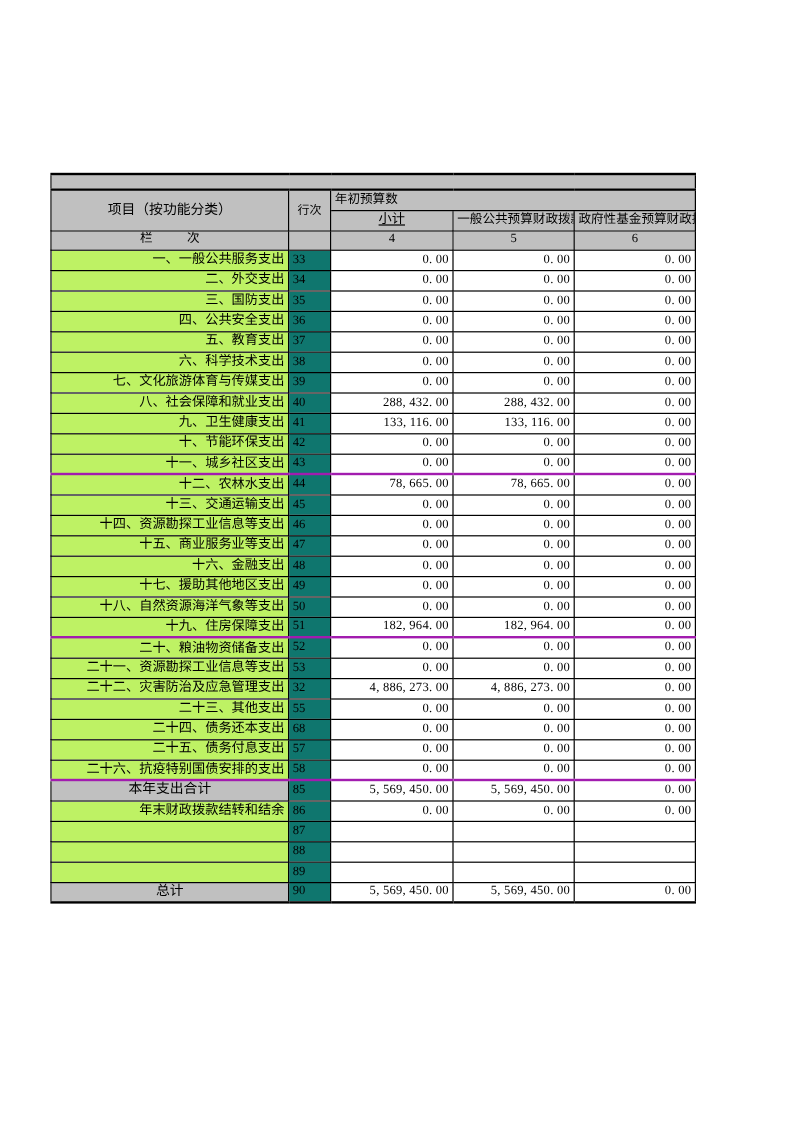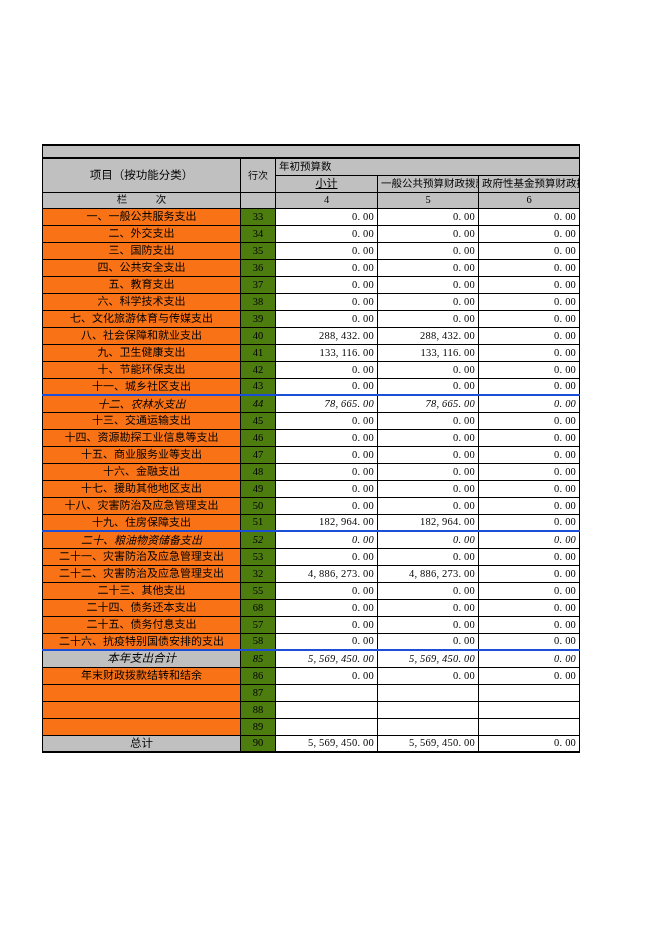--- a/index.html
+++ b/index.html
@@ -99,48 +99,47 @@
   td.colnum-label {
     text-align: center;
     letter-spacing: 9px;
     text-indent: 9px;
     font-size: 11px;
     margin-top: 36px;
   }
 
   
   td.item {
-    background: #f97316;
-    text-align: center;
+    background: #bef264;
+    text-align: right;
     font-size: 11px;
     padding-left: 5px;
     margin-top: 26px;
   }
   td.item-center {
     background: #c0c0c0;
     text-align: center;
     font-weight: bold;
     font-size: 11.5px;
     margin-top: 28px;
   }
   td.line {
-    background: #4d7c0f;
-    text-align: center;
+    background: #0f766e;
     font-size: 10.5px;
   }
   td.num {
     background: #ffffff;
     text-align: right;
     font-size: 10.5px;
     padding-right: 4px;
     letter-spacing: 0.2px;
   }
 
   
-  tr.thick-top td { border-top: 2px solid #1d4ed8; font-style: italic; }
+  tr.thick-top td { border-top: 2px solid #a21caf; }
   tr.thick-bottom td { border-bottom: 2px solid #000000; }
   tr.hdr-top td { border-top: 2px solid #000000; }
 </style>
 </head>
 <body>
 
 <div class="sheet">
   <table class="budget">
     <colgroup>
       <col class="c-item">
@@ -288,42 +287,42 @@
           <td class="num">0. 00</td>
         </tr>
         <tr>
           <td class="item">十七、援助其他地区支出</td>
           <td class="line">49</td>
           <td class="num">0. 00</td>
           <td class="num">0. 00</td>
           <td class="num">0. 00</td>
         </tr>
         <tr>
-          <td class="item">十八、灾害防治及应急管理支出</td>
+          <td class="item">十八、自然资源海洋气象等支出</td>
           <td class="line">50</td>
           <td class="num">0. 00</td>
           <td class="num">0. 00</td>
           <td class="num">0. 00</td>
         </tr>
         <tr>
           <td class="item">十九、住房保障支出</td>
           <td class="line">51</td>
           <td class="num">182, 964. 00</td>
           <td class="num">182, 964. 00</td>
           <td class="num">0. 00</td>
         </tr>
         <tr class="thick-top">
           <td class="item">二十、粮油物资储备支出</td>
           <td class="line">52</td>
           <td class="num">0. 00</td>
           <td class="num">0. 00</td>
           <td class="num">0. 00</td>
         </tr>
         <tr>
-          <td class="item">二十一、灾害防治及应急管理支出</td>
+          <td class="item">二十一、资源勘探工业信息等支出</td>
           <td class="line">53</td>
           <td class="num">0. 00</td>
           <td class="num">0. 00</td>
           <td class="num">0. 00</td>
         </tr>
         <tr>
           <td class="item">二十二、灾害防治及应急管理支出</td>
           <td class="line">32</td>
           <td class="num">4, 886, 273. 00</td>
           <td class="num">4, 886, 273. 00</td>

